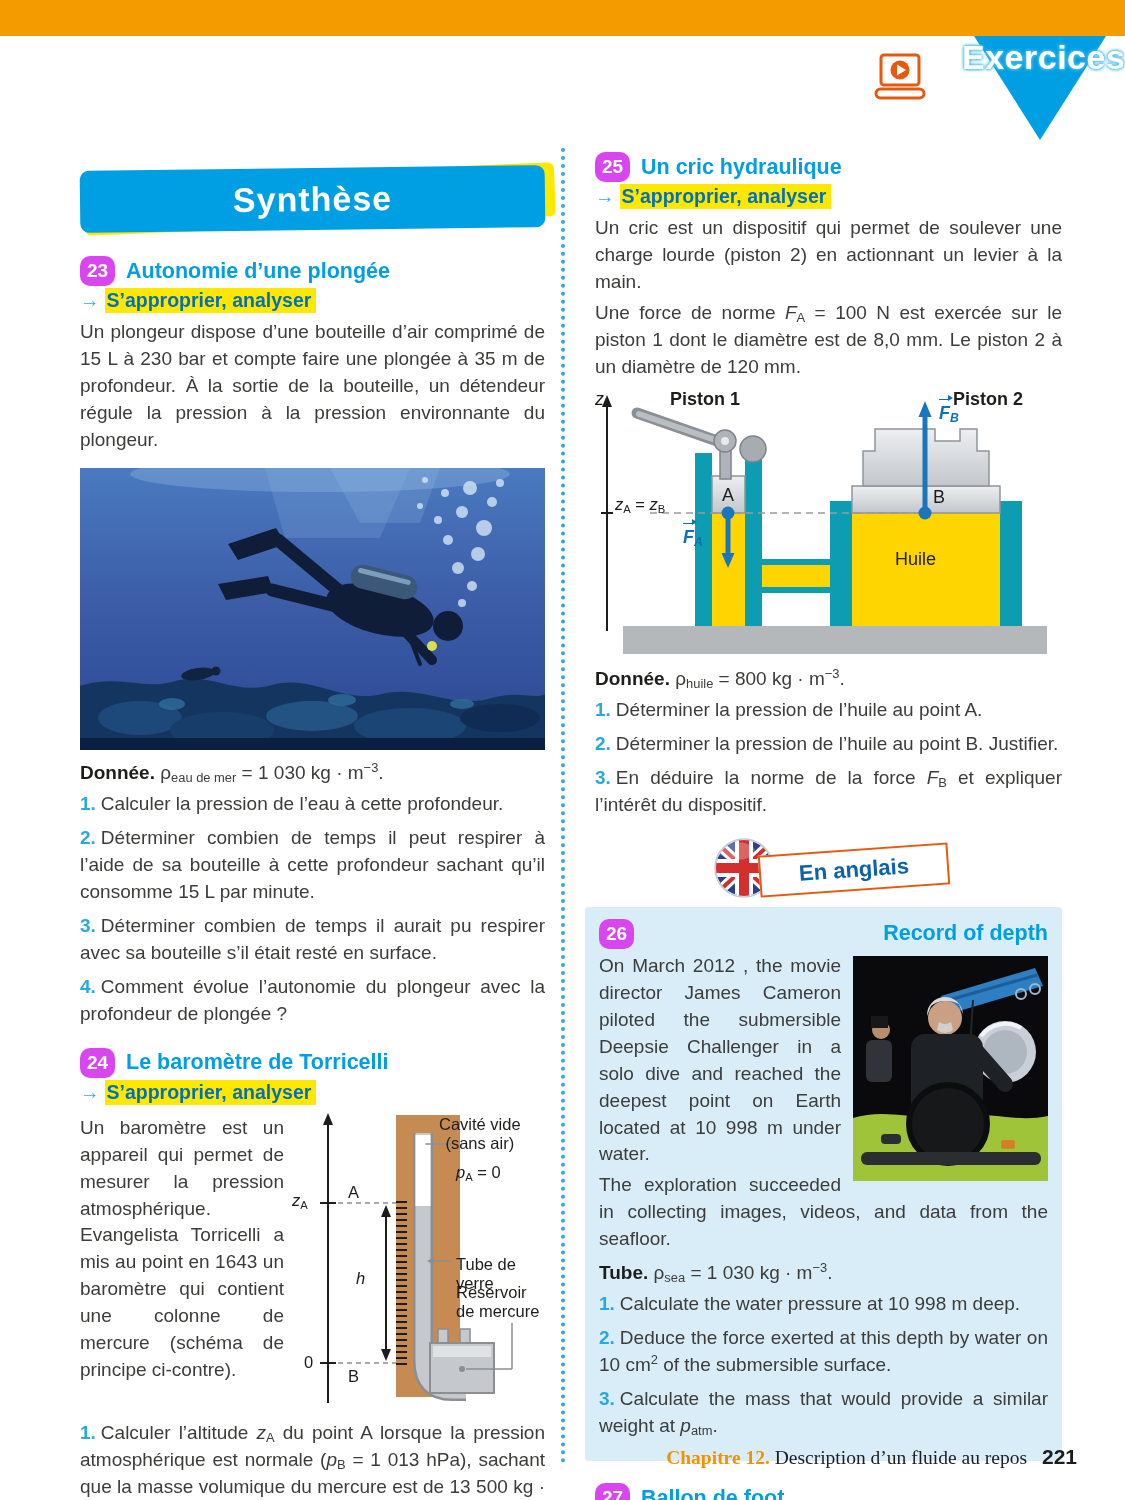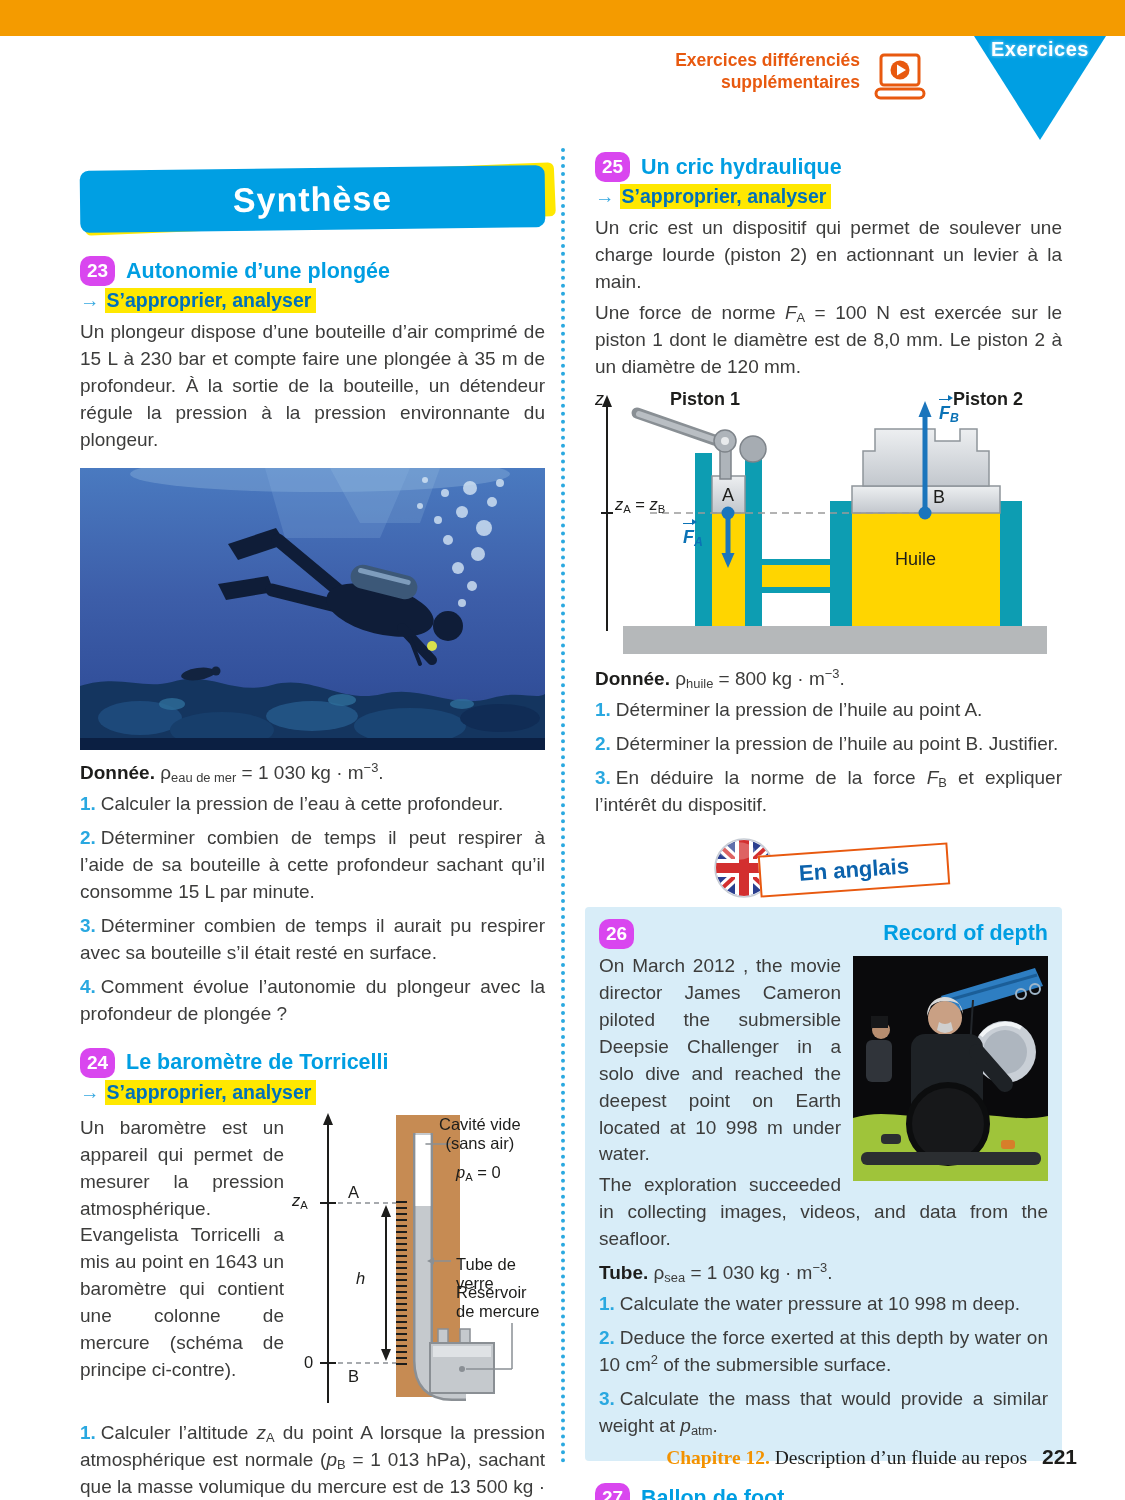--- a/index.html
+++ b/index.html
@@ -6,21 +6,21 @@
   body{font-family:"Liberation Sans",sans-serif;background:#fff;}
   .page{position:relative;width:1125px;height:1500px;background:#fff;overflow:hidden;}
 
   
   .topbar{position:absolute;left:0;top:0;width:1125px;height:36px;background:#F49B00;}
   .supp{position:absolute;top:50px;left:560px;width:300px;text-align:right;
         color:#E8590F;font-weight:bold;font-size:17.5px;line-height:1.25;}
   .laptop{position:absolute;left:872px;top:52px;}
   .tab{position:absolute;left:972px;top:36px;width:136px;height:110px;}
   .tab-label{position:absolute;left:-10px;top:2px;width:156px;text-align:center;
-       color:#fff;font-weight:bold;font-size:20px;letter-spacing:.5px;
+       color:#fff;font-weight:bold;font-size:34px;letter-spacing:.5px;
        text-shadow:0 0 3px #4FBDEE,0 0 3px #4FBDEE,0 0 4px #4FBDEE;}
 
   
   .divider{position:absolute;left:561px;top:148px;height:1316px;border-left:4.5px dotted #2BA9E0;}
   .col-left{position:absolute;left:80px;top:160px;width:465px;}
   .col-right{position:absolute;left:595px;top:152px;width:467px;}
 
   
   .banner{position:relative;height:62px;margin:8px 0 26px 0;}
   .banner .yellow{position:absolute;left:4px;right:-10px;top:4px;bottom:4px;
@@ -94,24 +94,20 @@
   .footer .chap{color:#F39200;font-weight:bold;}
   .footer .pnum{font-weight:bold;font-size:21px;margin-left:10px;font-family:"Liberation Sans",sans-serif;}
 </style>
 </head>
 <body>
 
 <div class="page">
 
   <div class="topbar"></div>
 
-  <div class="supp">
-    <div>Exercices différenciés</div>
-    <div>supplémentaires</div>
-  </div>
   <svg class="laptop" width="56" height="52" viewBox="0 0 56 52">
     <rect x="9" y="3" width="38" height="30" rx="3" fill="#fff" stroke="#E8590F" stroke-width="3"></rect>
     <circle cx="28" cy="18" r="9.5" fill="#E8590F"></circle>
     <polygon points="25,12.5 25,23.5 34,18" fill="#fff"></polygon>
     <rect x="4" y="37" width="48" height="9" rx="4.5" fill="#fff" stroke="#E8590F" stroke-width="3"></rect>
   </svg>
 
   <div class="tab">
     <svg width="136" height="110" viewBox="0 0 136 110">
       <polygon points="2,0 134,0 68,104" fill="#009FE3"></polygon>

